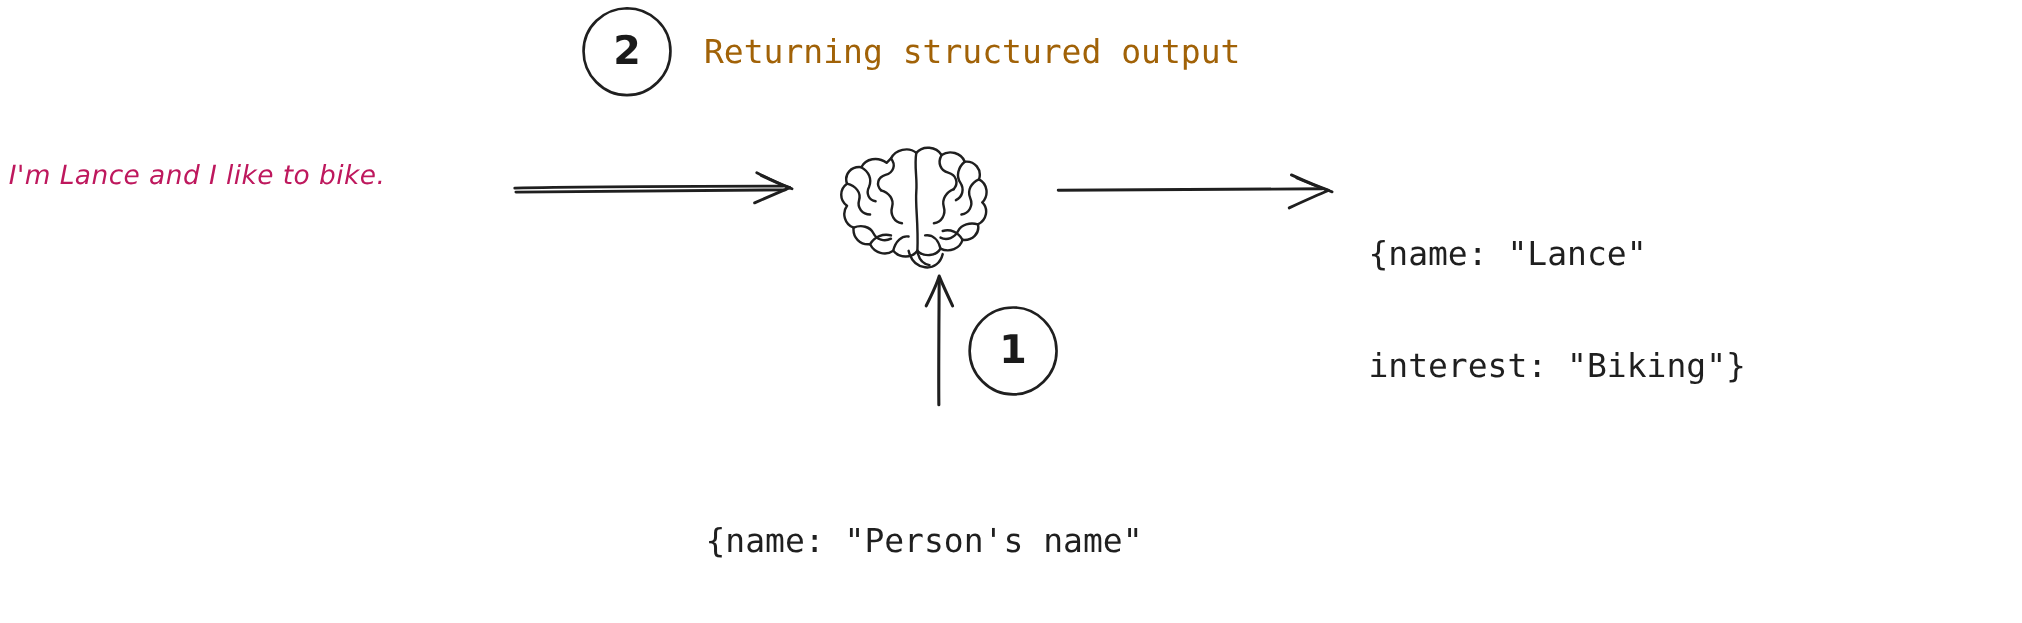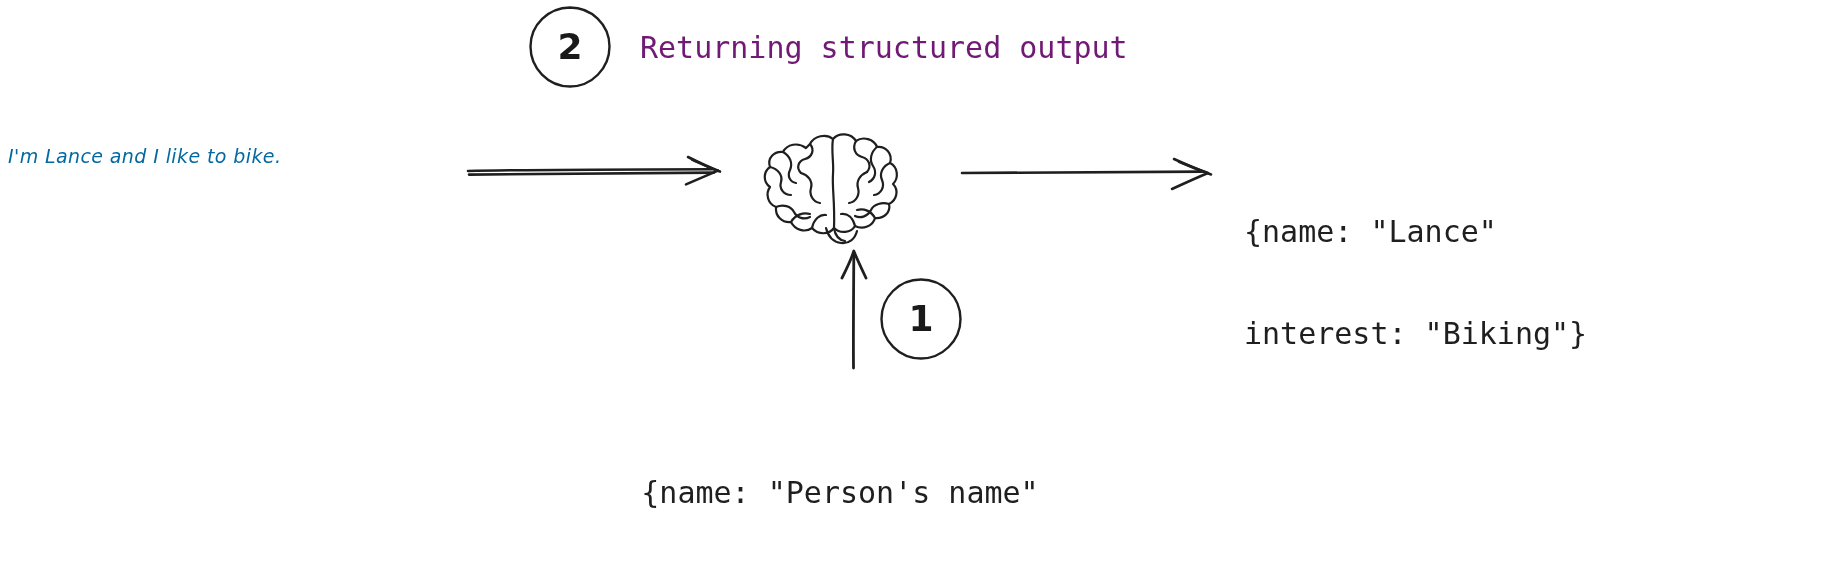--- a/index.html
+++ b/index.html
@@ -23,31 +23,31 @@
   }
 
   
 
   .input-utterance {
     position: absolute;
     left: 8px;
     top: 145px;
     font-family: "DejaVu Sans", sans-serif;
     font-style: italic;
-    font-size: 19px;
+    font-size: 24px;
     letter-spacing: 0.4px;
-    color: #0369a1;
+    color: #be185d;
     white-space: nowrap;
   }
 
   .step-label {
     position: absolute;
     font-family: "DejaVu Sans Mono", monospace;
     font-size: 30px;
-    color: #701a75;
+    color: #a16207;
     white-space: nowrap;
     letter-spacing: 0px;
   }
 
   .step-label-returning {
     left: 640px;
     top: 30px;
   }
 
   .step-label-schema {

